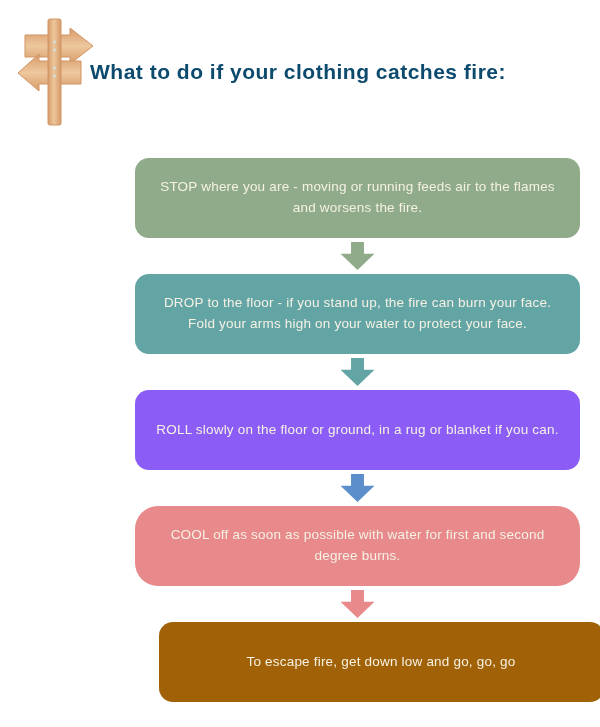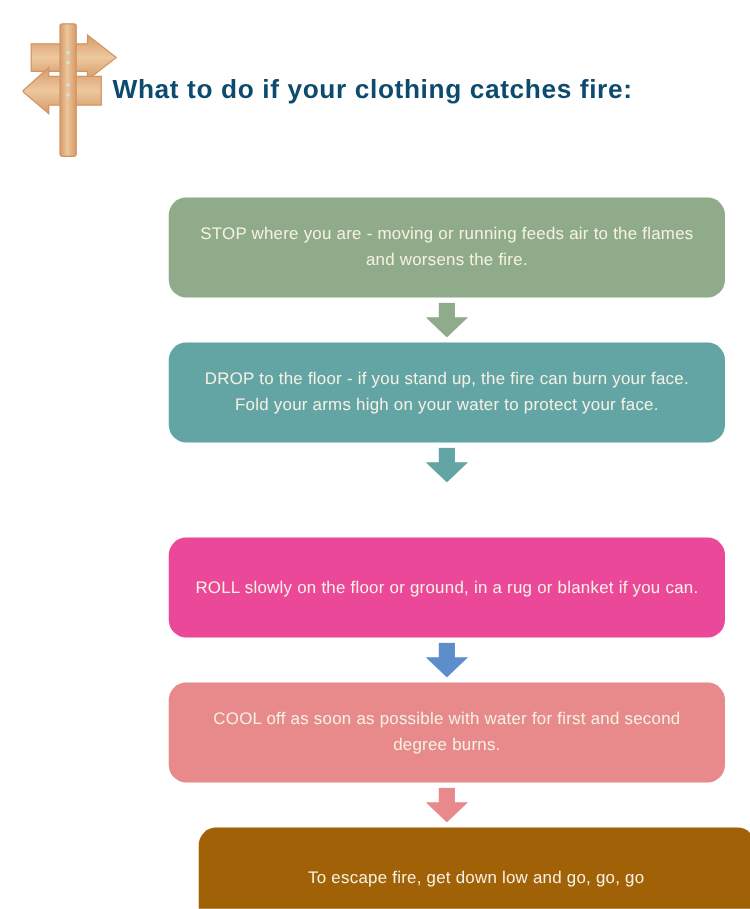--- a/index.html
+++ b/index.html
@@ -100,20 +100,20 @@
   <div class="page-title" style="color: #0c4a6e;">What to do if your clothing catches fire:</div>
 </div>
 
 <div class="flow">
   <div class="step-box" style="background: rgb(143, 171, 137); color: rgb(245, 241, 227);">STOP where you are - moving or running feeds air to the flames and worsens the fire.</div>
   <div class="down-arrow" style="background: rgb(143, 171, 137);"></div>
 
   <div class="step-box" style="background: rgb(99, 164, 165); color: rgb(245, 241, 227);">DROP to the floor - if you stand up, the fire can burn your face. Fold your arms high on your water to protect your face.</div>
   <div class="down-arrow" style="background: rgb(99, 164, 165);"></div>
 
-  <div class="step-box" style="background: #ec4899; color: rgb(245, 241, 227); margin-top: 40px;">ROLL slowly on the floor or ground, in a rug or blanket if you can.</div>
+  <div class="step-box" style="background: #8b5cf6; color: rgb(245, 241, 227);">ROLL slowly on the floor or ground, in a rug or blanket if you can.</div>
   <div class="down-arrow" style="background: rgb(91, 142, 203);"></div>
 
-  <div class="step-box" style="background: rgb(232, 137, 139); color: rgb(245, 241, 227);">COOL off as soon as possible with water for first and second degree burns.</div>
+  <div class="step-box" style="background: rgb(232, 137, 139); color: rgb(245, 241, 227); border-radius: 23px;">COOL off as soon as possible with water for first and second degree burns.</div>
   <div class="down-arrow" style="background: rgb(232, 137, 139);"></div>
 
   <div class="step-box" style="background: #a16207; color: rgb(245, 241, 227); margin-left: 47px;">To escape fire, get down low and go, go, go</div>
 </div>
 
 </body></html>

